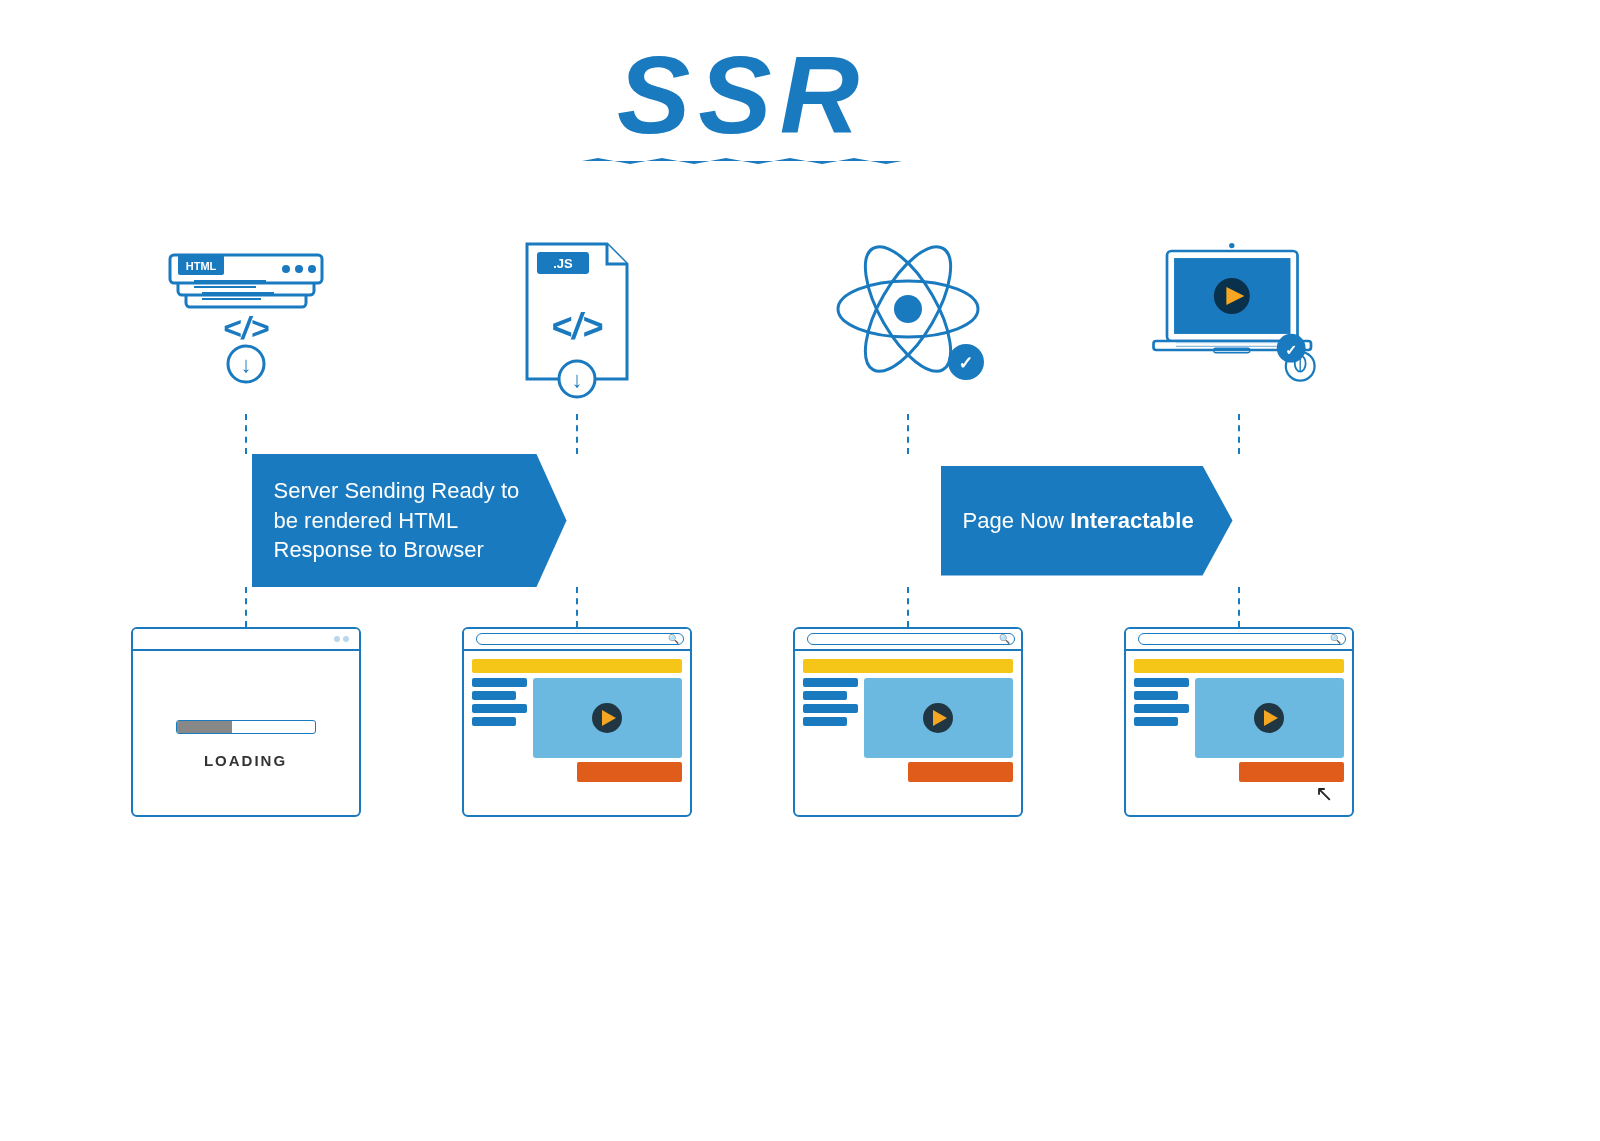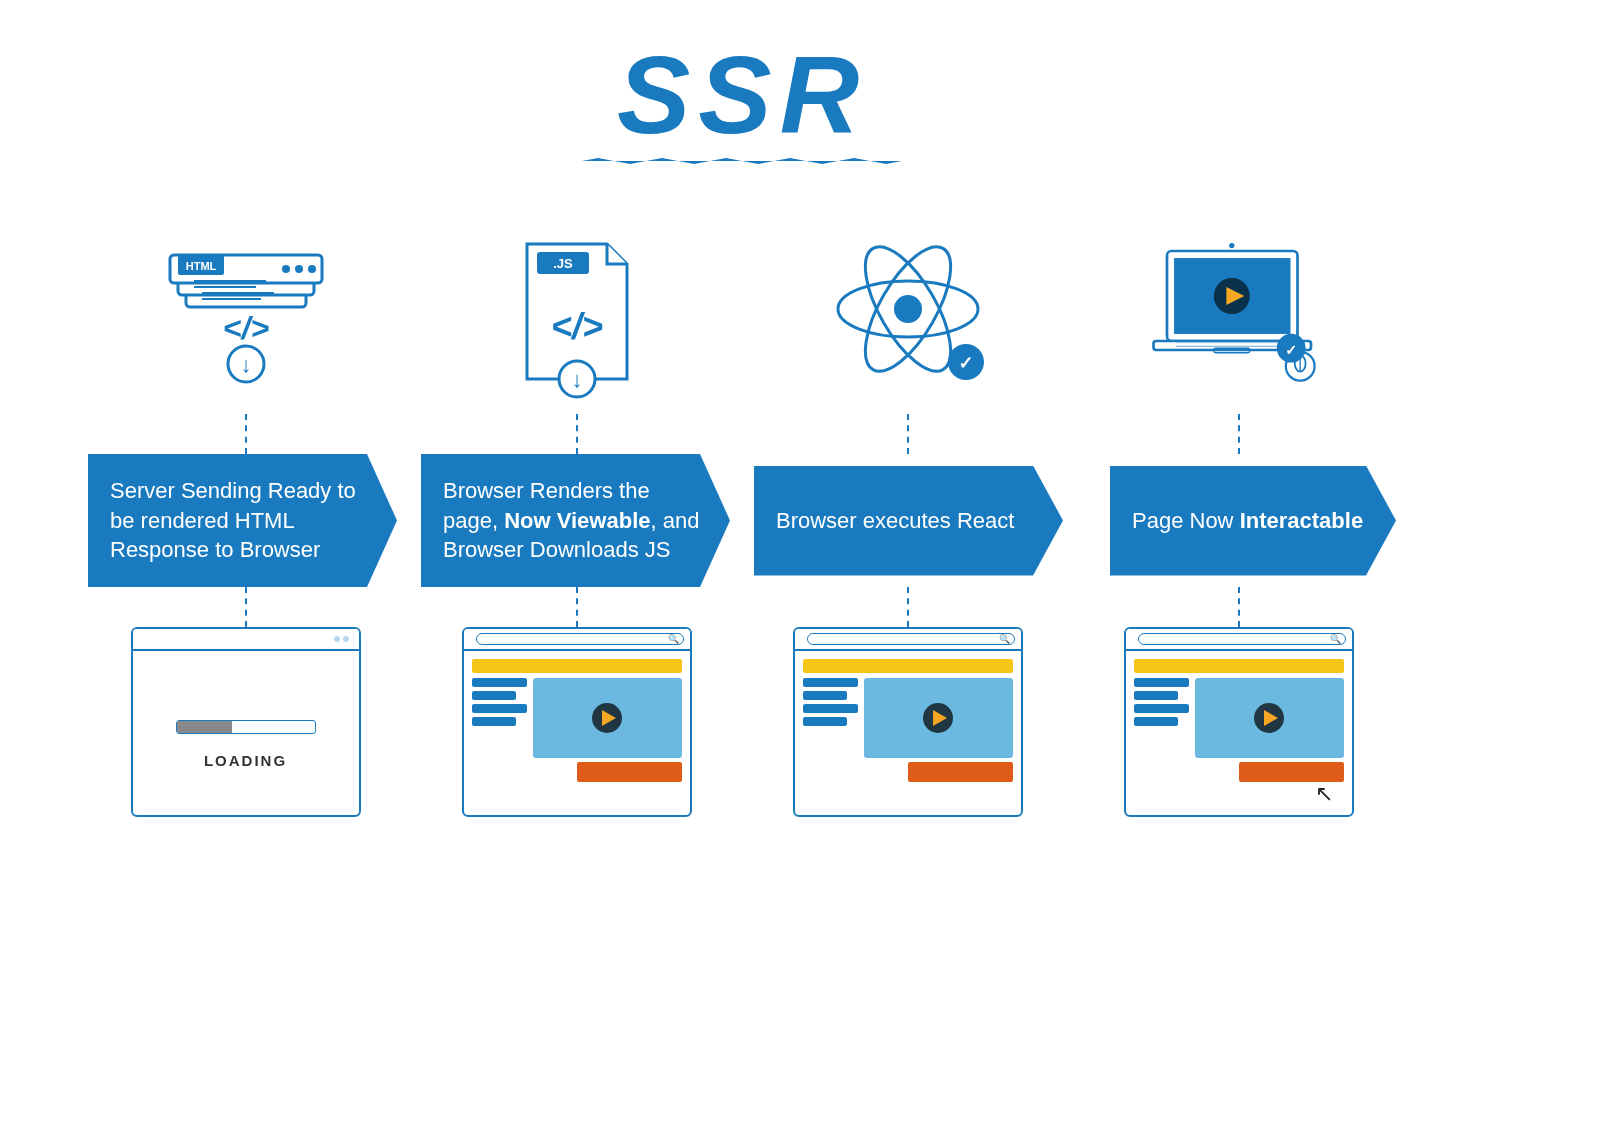--- a/index.html
+++ b/index.html
@@ -428,31 +428,21 @@
     </div>
 
     <div class="arrows-row">
 
       <div class="arrow-box-wrapper">
         <div class="arrow-box">
           <span>Server Sending Ready to be rendered HTML Response to Browser</span>
         </div>
       </div>
 
-      <div class="arrow-box-wrapper">
-        <div class="arrow-box">
-          <span>Browser Renders the page, <span class="bold">Now Viewable</span>, and Browser Downloads JS</span>
-        </div>
-      </div>
-
-      <div class="arrow-box-wrapper">
-        <div class="arrow-box">
-          <span>Browser executes React</span>
-        </div>
-      </div>
+
 
       <div class="arrow-box-wrapper">
         <div class="arrow-box last">
           <span>Page Now <span class="bold">Interactable</span></span>
         </div>
       </div>
 
     </div>
 
     <div class="bottom-connectors-row">

